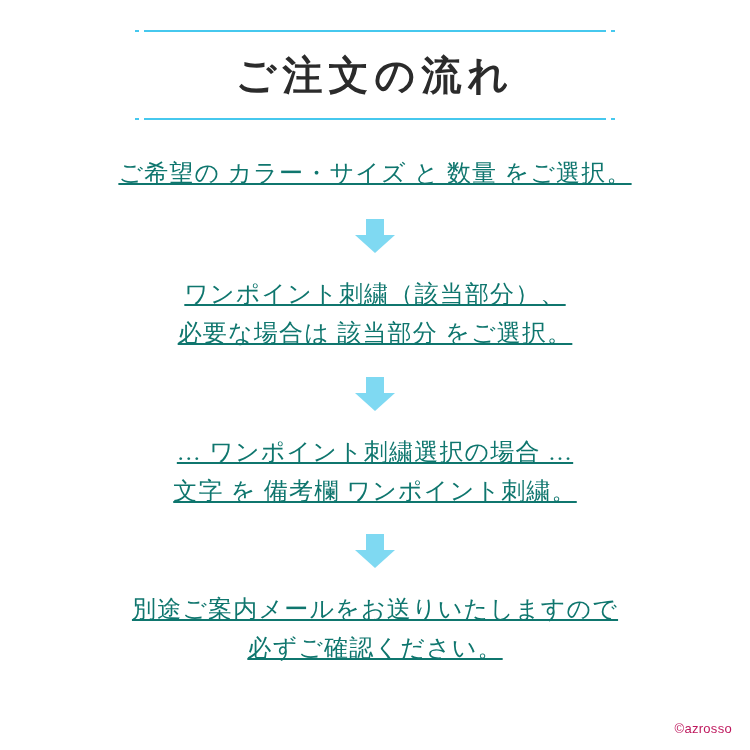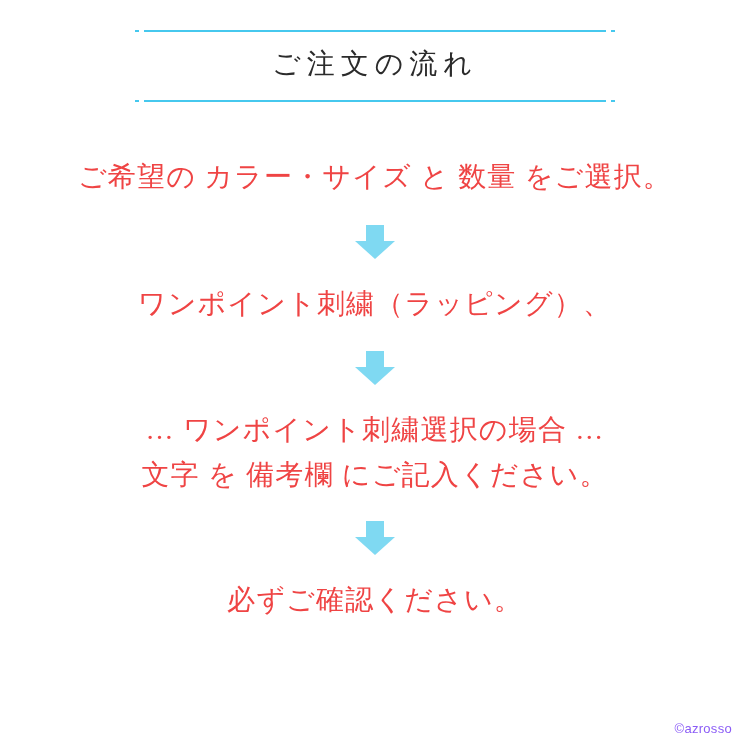--- a/index.html
+++ b/index.html
@@ -44,46 +44,47 @@
     background: #46c8ee;
   }
   .rule-gapped .seg-main {
     flex: 1;
     height: 2px;
     background: #46c8ee;
     margin: 0 5px;
   }
 
   .heading-title {
-    font-size: 28px;
+    font-size: 40px;
     letter-spacing: 6px;
     color: #2b2b2b;
-    padding: 18px 0 22px 0;
-    font-weight: 400;
+    padding: 24px 0 22px 0;
+    font-weight: 700;
     line-height: 1;
     white-space: nowrap;
   }
 
   
   .steps {
     position: absolute;
     top: 140px;
     left: 0;
     width: 750px;
     text-align: center;
   }
   .step {
     text-align: center;
   }
   .step-line {
-    font-size: 28px;
+    font-size: 24px;
     line-height: 1.62;
     letter-spacing: 1.2px;
-    color: #ef4444;
+    color: #0f766e;
     white-space: nowrap;
+    text-decoration: underline;
   }
   .arrow-wrap {
     display: flex;
     justify-content: center;
   }
   .arrow {
     width: 40px;
     height: 34px;
     position: relative;
   }
@@ -113,21 +114,21 @@
   .gap-d { height: 22px; }
   .gap-e { height: 24px; }
   .gap-f { height: 22px; }
 
   
   .credit {
     position: absolute;
     right: 18px;
     bottom: 14px;
     font-size: 13px;
-    color: #8b5cf6;
+    color: #be185d;
     font-family: "Liberation Sans", sans-serif;
     letter-spacing: 0.3px;
   }
 </style>
 </head>
 <body>
 
 <div class="page">
 
   <div class="heading-block">
@@ -153,47 +154,49 @@
     <div class="gap-a"></div>
     <div class="arrow-wrap">
       <div class="arrow">
         <span class="stem"></span>
         <span class="head"></span>
       </div>
     </div>
     <div class="gap-b"></div>
 
     <div class="step">
-      <div class="step-line">ワンポイント刺繍（ラッピング）、</div>
+      <div class="step-line">ワンポイント刺繍（該当部分）、</div>
+      <div class="step-line">必要な場合は 該当部分 をご選択。</div>
     </div>
 
     <div class="gap-c"></div>
     <div class="arrow-wrap">
       <div class="arrow">
         <span class="stem"></span>
         <span class="head"></span>
       </div>
     </div>
     <div class="gap-d"></div>
 
     <div class="step">
       <div class="step-line">… ワンポイント刺繍選択の場合 …</div>
-      <div class="step-line">文字 を 備考欄 にご記入ください。</div>
+      <div class="step-line">文字 を 備考欄 ワンポイント刺繍。</div>
     </div>
 
     <div class="gap-e"></div>
     <div class="arrow-wrap">
       <div class="arrow">
         <span class="stem"></span>
         <span class="head"></span>
       </div>
     </div>
     <div class="gap-f"></div>
 
     <div class="step">
+      <div class="step-line">別途ご案内メールをお送りいたしますので</div>
       <div class="step-line">必ずご確認ください。</div>
     </div>
 
   </div>
 
   <div class="credit">©azrosso</div>
 
 </div>
 
 </body></html>

